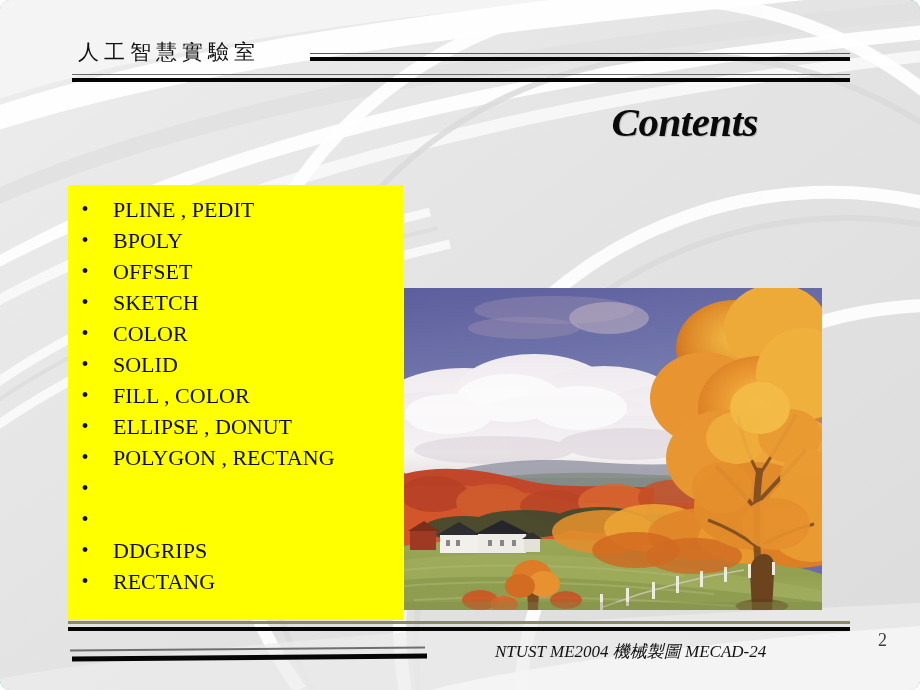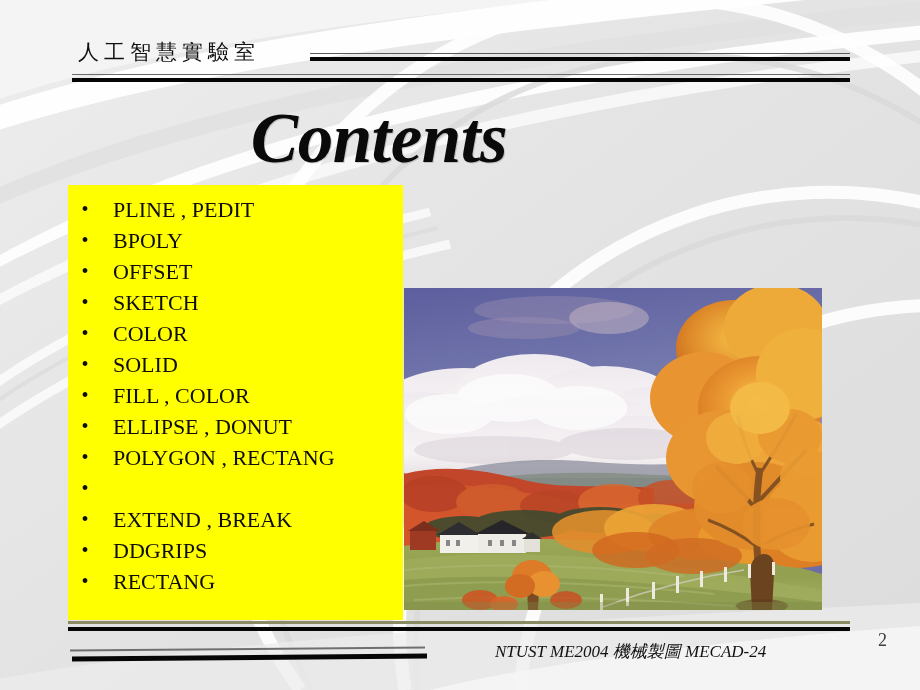--- a/index.html
+++ b/index.html
@@ -11,20 +11,21 @@
   body {
     font-family: "Liberation Serif", "DejaVu Serif", serif;
   }
 
   #slide {
     position: relative;
     width: 920px;
     height: 690px;
     overflow: hidden;
     background: #22c55e;
+    border-radius: 10px;
   }
 
   
   #bg-svg {
     position: absolute;
     left: 0; top: 0;
     width: 920px;
     height: 690px;
     display: block;
   }
@@ -63,25 +64,25 @@
     left: 72px; top: 78px; width: 778px; height: 4px;
     background: #050505;
   }
 
   
   #page-title {
     position: absolute;
     left: 0;
     top: 98px;
     width: 758px;
-    text-align: center;
+    text-align: right;
     font-family: "Liberation Serif", "DejaVu Serif", serif;
     font-style: italic;
     font-weight: bold;
-    font-size: 71px;
+    font-size: 41px;
     letter-spacing: -0.5px;
     color: #0a0a0a;
     z-index: 6;
     text-shadow: 1px 1px 0 rgba(120,120,120,0.35);
   }
 
   
   #content-box {
     position: absolute;
     left: 68px;
@@ -272,21 +273,20 @@
       </li>
       <li class="content-item">
         <span class="bullet">•</span>
         <span>POLYGON , RECTANG</span>
       </li>
       <li class="content-item">
         <span class="bullet">•</span>
       </li>
       <li class="content-item">
         <span class="bullet">•</span>
-        <span>EXTEND , BREAK</span>
       </li>
       <li class="content-item">
         <span class="bullet">•</span>
         <span>DDGRIPS</span>
       </li>
       <li class="content-item">
         <span class="bullet">•</span>
         <span>RECTANG</span>
       </li>
     </ul>

